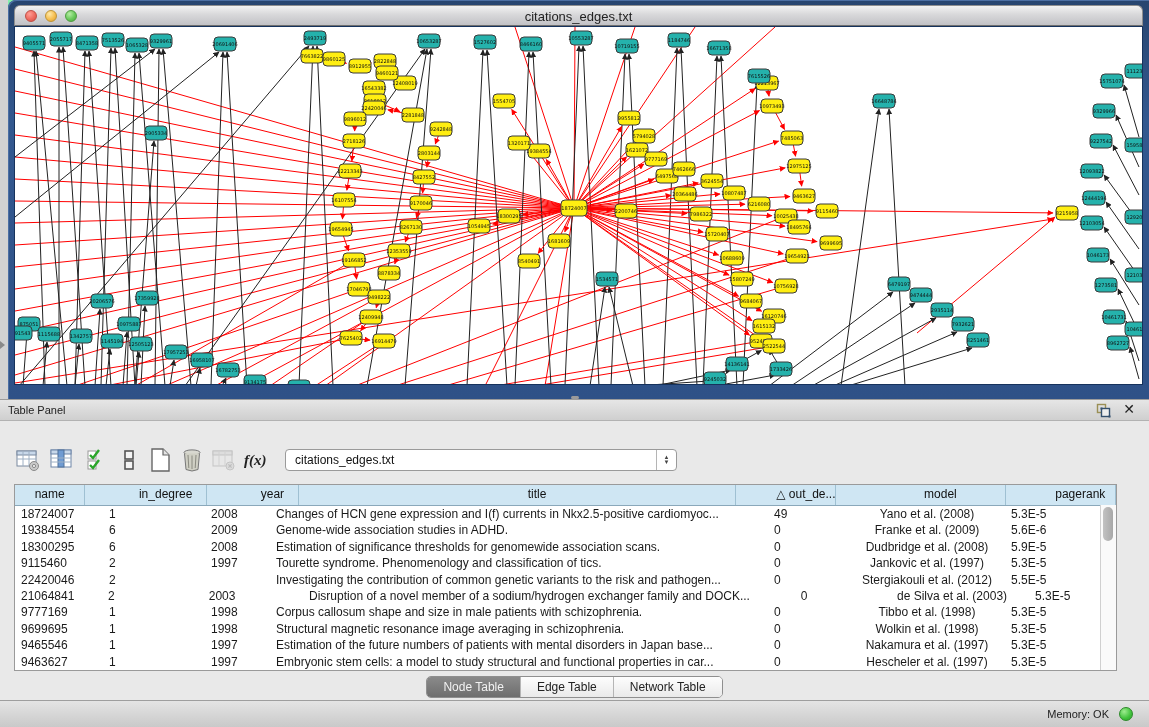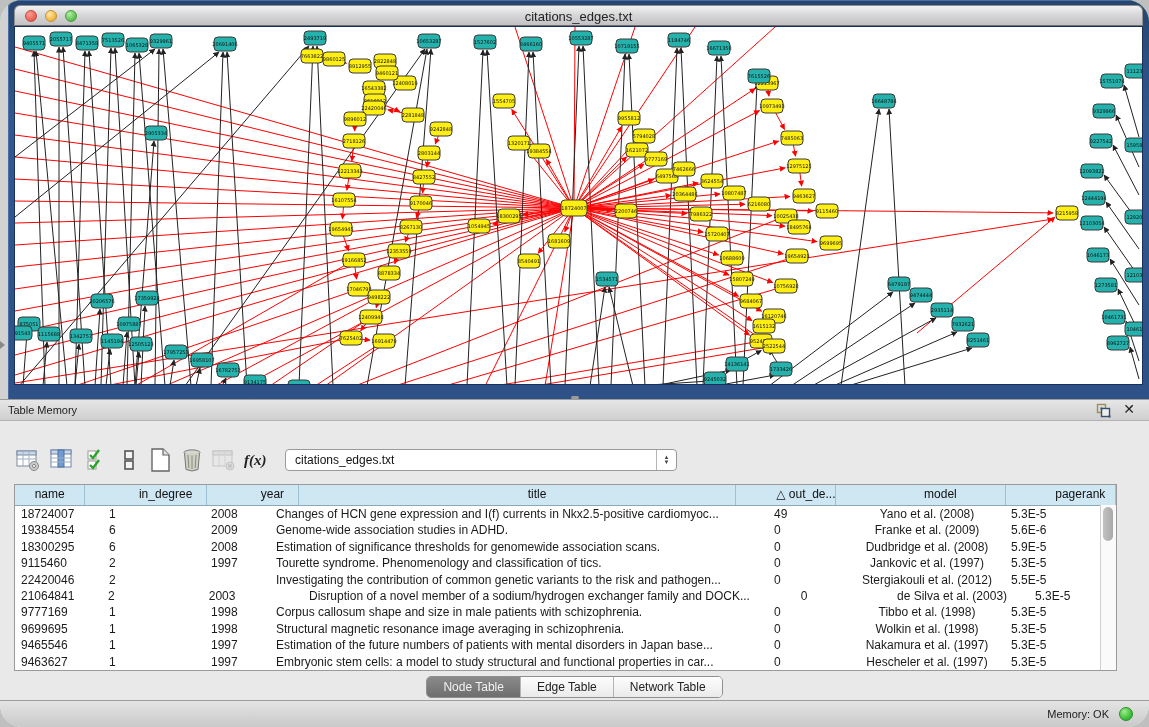--- a/index.html
+++ b/index.html
@@ -1,17 +1,17 @@
 <!DOCTYPE html>
 <html><head>
 <meta charset="utf-8">
 <style>
   html,body{margin:0;padding:0;background:#bfbfbf;}
   .stage{position:relative;width:1149px;height:727px;overflow:hidden;
-    font-family:"Liberation Sans","DejaVu Sans",sans-serif;background:#86efac;border-radius:22px;}
+    font-family:"Liberation Sans","DejaVu Sans",sans-serif;background:#86efac;}
   
   .desktop-strip{position:absolute;left:0;top:0;width:8px;height:399px;background:#d2d2d2;}
   .desktop-tick{position:absolute;left:0;top:341px;width:0;height:0;
     border-top:4px solid transparent;border-bottom:4px solid transparent;border-left:5px solid #8a8a8a;}
   .net-frame{position:absolute;left:8px;top:0;width:1141px;height:399px;
     background:linear-gradient(180deg,#27456f 0%,#33588f 30%,#2e5187 100%);
     border-top-left-radius:8px;box-shadow:inset 1px 1px 0 #4c6fa3;}
   .titlebar{position:absolute;left:6px;top:5px;width:1129px;height:21px;
     background:linear-gradient(180deg,#f2f2f2,#d8d8da 45%,#c2c2c6);
     border:1px solid #8f8f8f;border-bottom-color:#6f6f6f;
@@ -769,21 +769,21 @@
               <text x="1121" y="303.8" text-anchor="middle" font-size="5" fill="#111" font-family="DejaVu Sans, sans-serif">104617</text>
             </g>
           </g>
       </svg>
     </div>
   </div>
 
   <div class="table-panel">
     <div class="panel-header">
       <div class="drag-dot"></div>
-      <span class="panel-title">Table Memory</span>
+      <span class="panel-title">Table Panel</span>
       <span class="panel-float">
         <svg width="15" height="15" viewBox="0 0 15 15">
           <rect x="1.5" y="1.5" width="8" height="8" fill="none" stroke="#9a8f55" stroke-width="1.4"></rect>
           <rect x="5.5" y="5.5" width="8" height="8" fill="#eee" stroke="#35506e" stroke-width="1.4"></rect>
           <rect x="4.5" y="4.5" width="2" height="2" fill="#35506e"></rect>
           <rect x="12.5" y="12.5" width="2" height="2" fill="#35506e"></rect>
         </svg>
       </span>
       <span class="panel-close">✕</span>
     </div>

